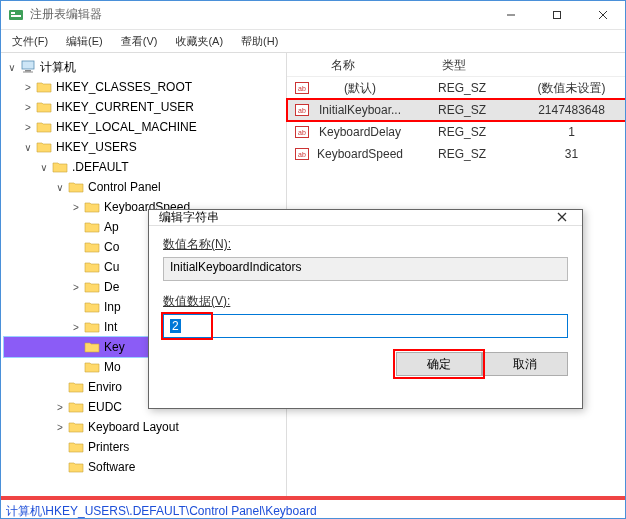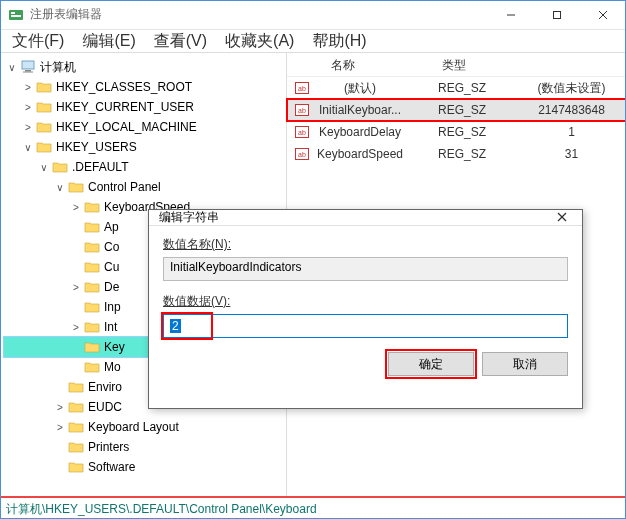--- a/index.html
+++ b/index.html
@@ -7,62 +7,62 @@
 
 
 .titlebar { height: 30px; background: #fff; border-bottom: 1px solid #e5e5e5; display: flex; align-items: center; padding-left: 8px; }
 .titlebar .app-icon { width: 16px; height: 16px; margin-right: 6px; display: flex; align-items: center; justify-content: center; }
 .titlebar .title { flex: 1; font-size: 12px; color: #666; }
 .win-controls { display: flex; height: 100%; }
 .win-btn { width: 46px; display: flex; align-items: center; justify-content: center; color: #555; }
 
 
 .menubar { height: 22px; display: flex; align-items: center; padding-left: 4px; gap: 2px; }
-.menubar .mi { padding: 2px 8px; font-size: 16px; color: #333; }
+.menubar .mi { padding: 2px 8px; font-size: 11px; color: #333; }
 
 
 .main { display: flex; height: 444px; border-top: 1px solid #ddd; }
 .tree-pane { width: 287px; border-right: 1px solid #ddd; overflow: hidden; padding-top: 4px; padding-left: 4px; }
 .list-pane { flex: 1; display: flex; flex-direction: column; }
 .row { display: flex; align-items: center; height: 20px; white-space: nowrap; }
 .toggle { width: 16px; text-align: center; font-size: 10px; color: #555; }
 .folder { width: 16px; height: 14px; display: inline-block; margin-right: 4px; }
 .folder svg { width: 16px; height: 14px; display: block; }
 .row .label { padding-right: 6px; }
-.row.sel { background: #5eead4; outline: 1px solid #99d1ff; }
+.row.sel { background: #8b5cf6; outline: 1px solid #99d1ff; }
 .indent { display: inline-block; }
 
 
 .list-header { display: flex; height: 24px; border-bottom: 1px solid #eee; }
 .col { padding: 4px 8px; font-size: 12px; color: #333; text-align: center; }
 .col.name { width: 112px; }
 .col.type { width: 110px; }
 .col.data { flex: 1; }
 .list-body { flex: 1; }
 .list-row { display: flex; align-items: center; height: 22px; }
 .list-row .val-icon { width: 18px; height: 16px; margin-left: 6px; margin-right: 2px; display: flex; align-items: center; justify-content: center; }
 .list-row.sel { background: #e5e5e5; }
 .list-row.sel.hl { outline: 2px solid #f00; outline-offset: -1px; }
 
 
-.status { height: 23px; border-top: 2px solid #ef4444; padding: 3px 6px; font-size: 12px; color: #0f766e; }
+.status { height: 23px; border-top: 4px solid #ef4444; padding: 3px 6px; font-size: 12px; color: #1d4ed8; }
 
 
 .dialog { position: absolute; left: 148px; top: 209px; width: 435px; height: 200px; background: #fff; border: 1px solid #666; box-shadow: 2px 2px 8px rgba(0,0,0,0.25); }
 .dlg-title { height: 16px; display: flex; align-items: center; padding-left: 10px; border-bottom: 1px solid #e0e0e0; }
 .dlg-title .t { flex: 1; font-size: 12px; }
 .dlg-close { width: 40px; text-align: center; font-size: 13px; }
 .dlg-body { padding: 10px 14px 0; }
 .fld-label { font-size: 12px; margin-bottom: 4px; color: #333; text-decoration: underline; }
 .ro-input { width: 100%; height: 24px; background: #f0f0f0; border: 1px solid #bbb; padding: 2px 6px; font-size: 12px; margin-bottom: 12px; }
 .rw-input { width: 100%; height: 24px; border: 1px solid #0078d7; padding: 2px 6px; font-size: 12px; display: flex; align-items: center; }
 .rw-input .selbox { display: inline-block; background: #0078d7; color: #fff; padding: 0 2px; }
 .rw-wrap { position: relative; }
 .redbox1 { position: absolute; left: -2px; top: -2px; width: 52px; height: 28px; border: 2px solid #f00; pointer-events: none; }
-.dlg-buttons { display: flex; justify-content: flex-end; gap: 8px; padding: 14px; }
+.dlg-buttons { display: flex; justify-content: flex-end; padding: 14px; }
 .btn { width: 86px; height: 24px; background: #e1e1e1; border: 1px solid #adadad; font-size: 12px; display: flex; align-items: center; justify-content: center; }
 .btn.primary { position: relative; }
 .redbox2 { position: absolute; left: -4px; top: -4px; right: -4px; bottom: -4px; border: 2px solid #f00; pointer-events: none; }
 
 
 .outer { position: absolute; left: 0; top: 0; width: 626px; height: 519px; border: 1px solid #4a90d9; pointer-events: none; }
 </style>
 </head>
 <body>
 

